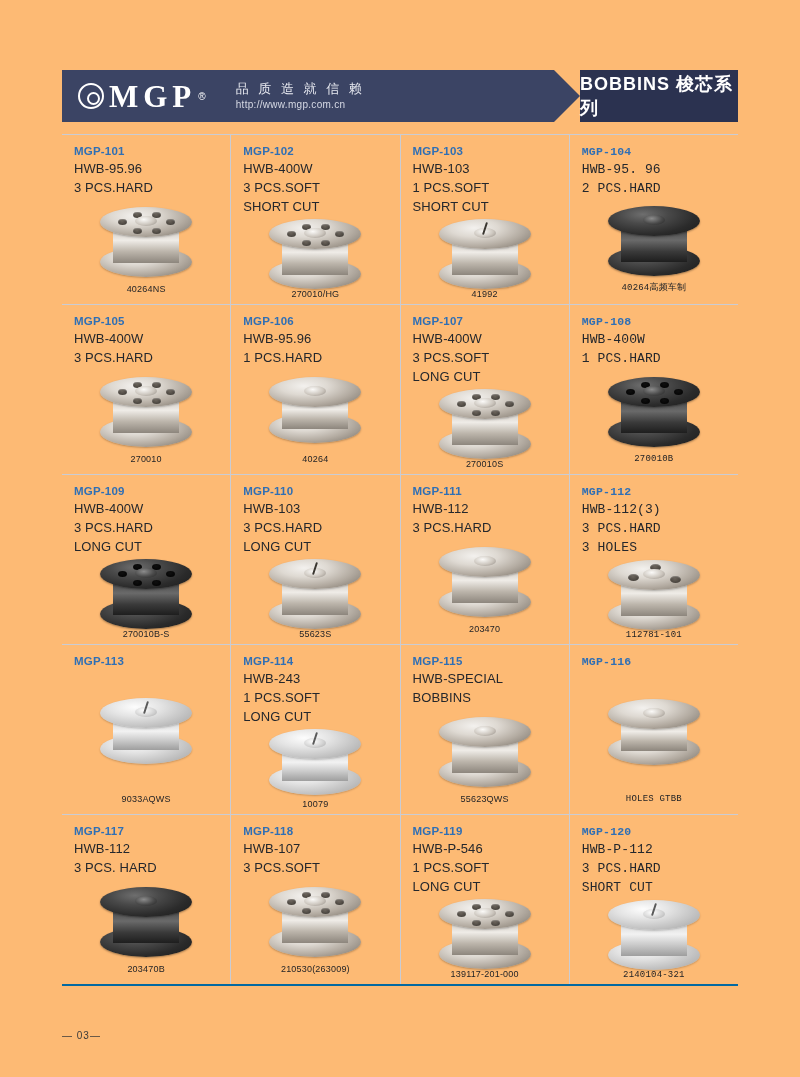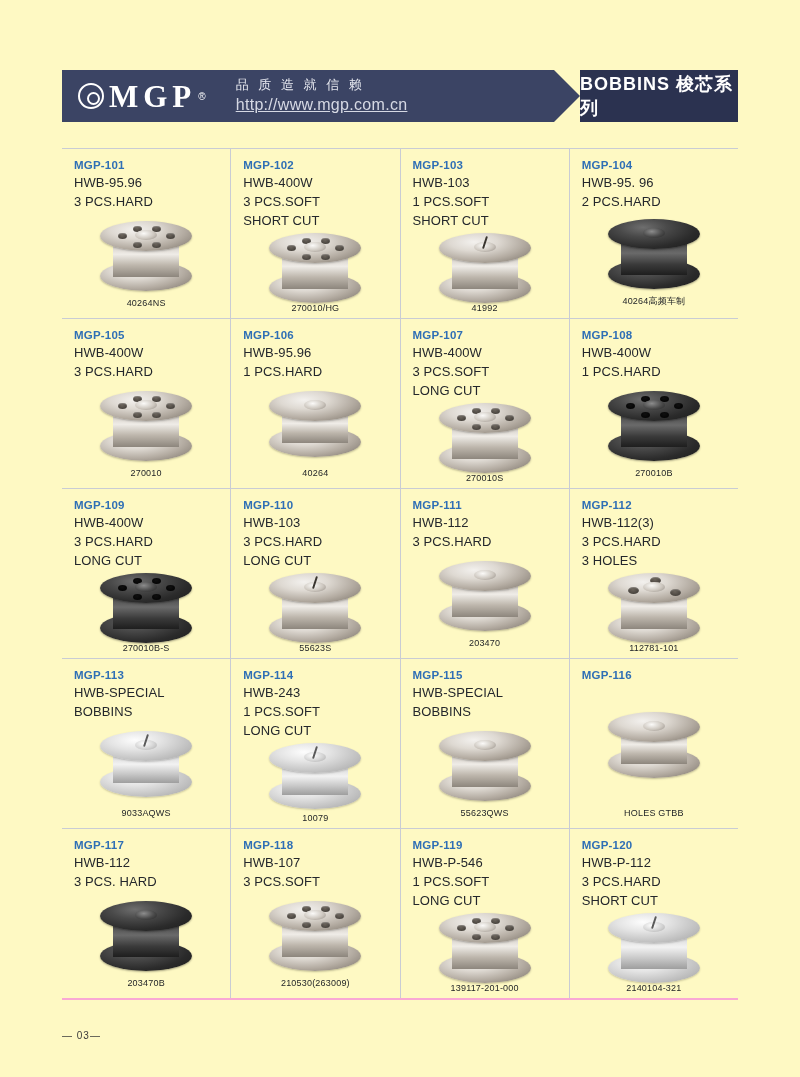--- a/index.html
+++ b/index.html
@@ -9,21 +9,21 @@
   }
   body {
     width: 800px; height: 1077px;
     font-family: "Liberation Sans", sans-serif;
     position: relative;
     overflow: hidden;
   }
   .page {
     position: relative;
     width: 800px; height: 1077px;
-    background: #fef9c3;
+    background: #fdba74;
   }
 
   
   .header {
     position: absolute;
     left: 62px; top: 70px;
     width: 676px; height: 52px;
     display: flex;
     align-items: stretch;
   }
@@ -78,63 +78,62 @@
   .slogan-block {
     margin-left: 30px;
     line-height: 1.35;
   }
   .slogan-cn {
     font-size: 13px;
     letter-spacing: 3px;
     color: #e7e9f0;
   }
   .slogan-url {
-    font-size: 16px;
+    font-size: 10px;
     color: #d6d9e4;
     letter-spacing: .3px;
-    text-decoration: underline;
   }
   .header-right {
     flex: 1 1 auto;
     background: #2b3250;
     display: flex;
     align-items: center;
     justify-content: center;
     margin-left: 26px;
   }
   .header-right .title {
     color: #ffffff;
     font-size: 18px;
     font-weight: bold;
     letter-spacing: 1px;
   }
 
   
   .grid {
     position: absolute;
-    left: 62px; top: 148px;
+    left: 62px; top: 134px;
     width: 676px;
     border-top: 1px solid #c9ccd4;
-    border-bottom: 2px solid #f9a8d4;
+    border-bottom: 2px solid #0369a1;
   }
   .row {
     display: flex;
     border-bottom: 1px solid #c9ccd4;
   }
   .row:last-child { border-bottom: none; }
   .cell {
     flex: 1 1 0;
     padding: 10px 12px 8px 12px;
     position: relative;
     border-right: 1px solid #c9ccd4;
     height: 169px;
     display: flex;
     flex-direction: column;
   }
-  .cell:last-child { border-right: none; }
+  .cell:last-child { border-right: none; font-family: Liberation Mono, monospace; }
 
   .code {
     color: #2f6fb5;
     font-size: 11.5px;
     font-weight: bold;
     letter-spacing: .2px;
     margin-bottom: 3px;
   }
   .specs {
     font-size: 13px;
@@ -532,24 +531,20 @@
             <div class="hub"></div>
           </div>
         </div>
         <div class="partno">112781-101</div>
       </div>
     </div>
 
     <div class="row">
       <div class="cell">
         <div class="code">MGP-113</div>
-        <div class="specs">
-          <div>HWB-SPECIAL</div>
-          <div>BOBBINS</div>
-        </div>
         <div class="art">
           <div class="bobbin fin-grey smooth short">
             <div class="flange bottom"></div>
             <div class="barrel"></div>
             <div class="flange top"></div>
             <div class="hub"></div>
             <div class="slot"></div>
           </div>
         </div>
         <div class="partno">9033AQWS</div>

